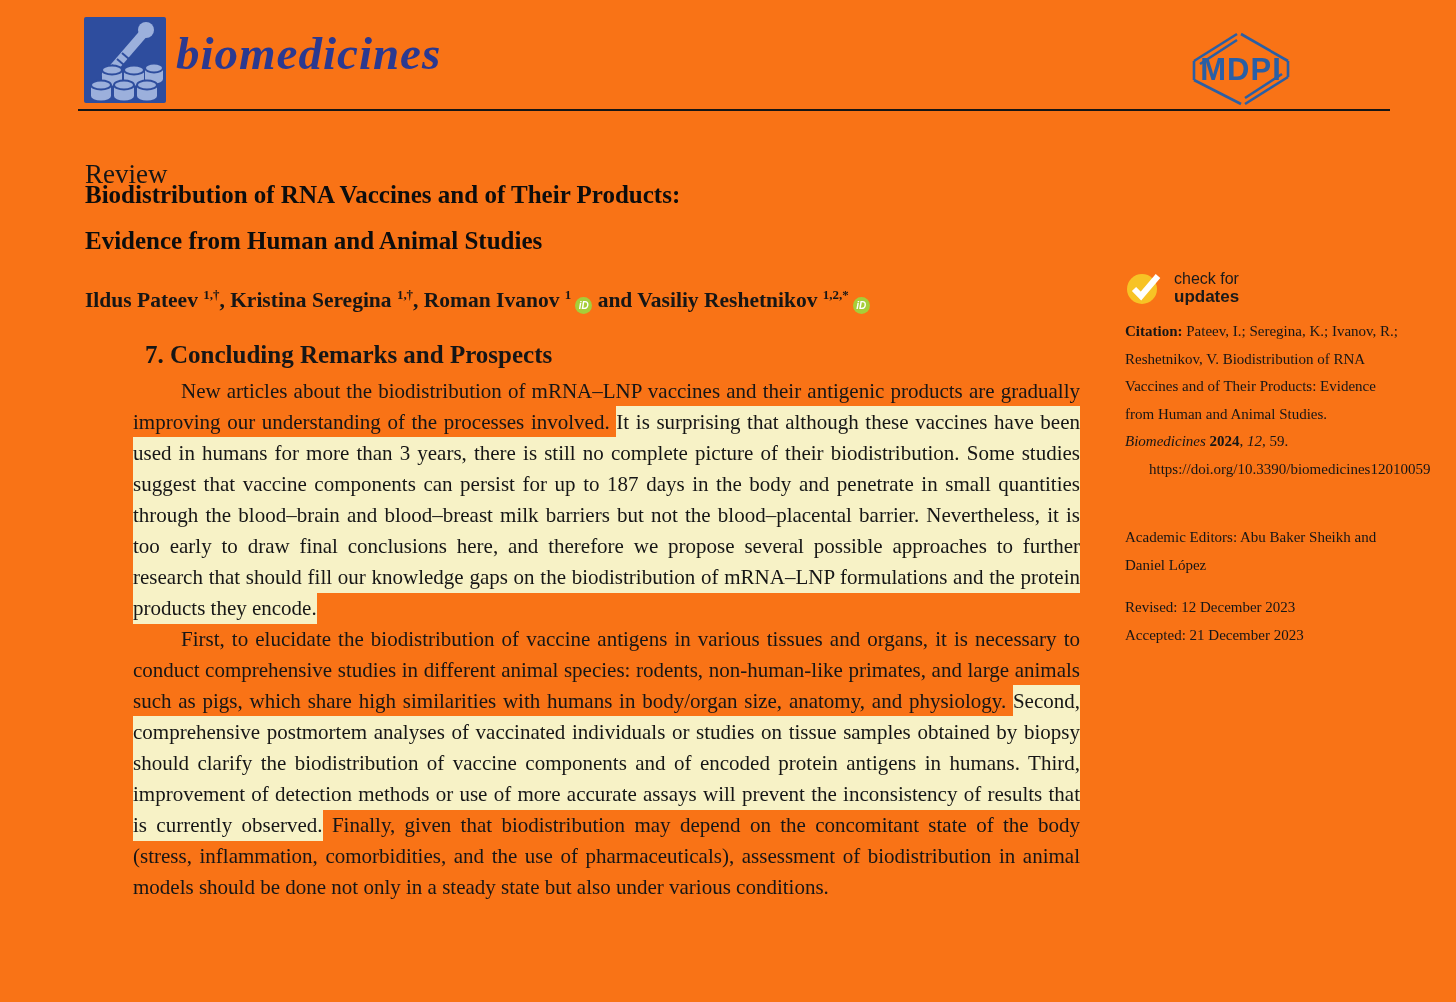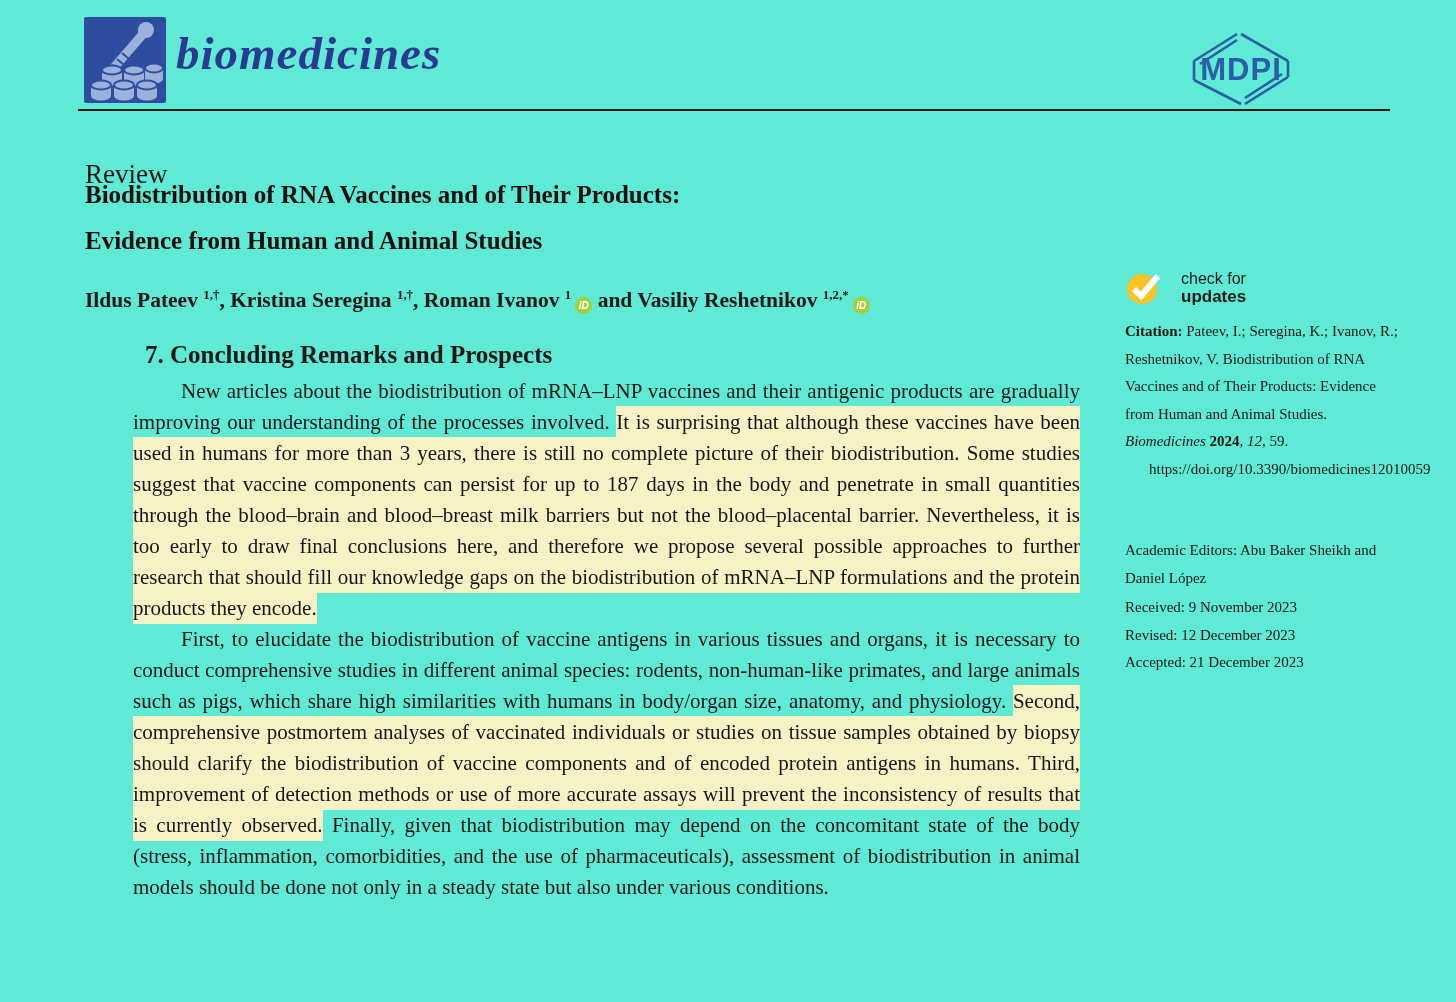--- a/index.html
+++ b/index.html
@@ -1,21 +1,21 @@
 <!DOCTYPE html>
 <html style="--brand-blue: #2b3990; --mdpi-blue: #2a5fa5; --logo-dark: #2e4d9e; --logo-light: #9cb0dc; --highlight-yellow: #f7f2c6; --orcid-green: #a6ce39; --badge-yellow: #f7c325; --ink: #161616;"><head>
 <meta charset="utf-8">
 <style>
   :root{
     --brand-blue:#2b3990; --mdpi-blue:#2a5fa5; --logo-dark:#2e4d9e; --logo-light:#9cb0dc;
     --highlight-yellow:#f7f2c6; --orcid-green:#a6ce39; --badge-yellow:#f7c325; --ink:#161616;
   }
   *{box-sizing:border-box;}
   html,body{margin:0;padding:0;background:#ffffff;}
-  .page{position:relative;width:1456px;height:1002px;background:#5eead4;overflow:hidden;
+  .page{position:relative;width:1456px;height:1002px;background:#f97316;overflow:hidden;
         font-family:"Liberation Serif","DejaVu Serif",serif;color:var(--ink);}
 
   
   .logo-box{position:absolute;left:84px;top:17px;width:82px;height:86px;}
   .wordmark{position:absolute;left:176px;top:26px;font-size:47px;font-style:italic;font-weight:bold;
             color:var(--brand-blue);letter-spacing:1px;}
   .mdpi-logo{position:absolute;left:1186px;top:30px;width:110px;height:78px;}
   .mdpi-line{stroke:var(--mdpi-blue);stroke-width:2.6;fill:none;}
   .mdpi-text{fill:var(--mdpi-blue);font-family:"Liberation Sans","DejaVu Sans",sans-serif;
              font-weight:bold;font-size:31px;letter-spacing:1px;}
@@ -37,28 +37,28 @@
   .section-heading{position:absolute;left:145px;top:341px;font-size:25px;font-weight:bold;}
   .body-text{position:absolute;left:133px;top:376px;width:947px;font-size:21px;line-height:31px;
              text-align:justify;}
   .body-text p{margin:0;text-indent:48px;}
   mark{background:var(--highlight-yellow);color:inherit;padding:4px 0;}
   .b{font-weight:bold;}
   .i{font-style:italic;}
   .link{color:inherit;text-decoration:none;cursor:pointer;margin-left:24px;}
 
   
-  .badge{position:absolute;left:1125px;top:268px;display:flex;align-items:center;gap:16px;cursor:pointer;}
+  .badge{position:absolute;left:1125px;top:268px;display:flex;align-items:center;gap:9px;cursor:pointer;}
   .badge-text{font-family:"Liberation Sans","DejaVu Sans",sans-serif;color:#1a1a1a;line-height:18px;}
   .badge-line1{font-size:16px;}
   .badge-line2{font-size:17px;font-weight:bold;}
   .badge-circle{fill:var(--badge-yellow);}
   .badge-check{stroke:#fff;stroke-width:6;fill:none;}
   .citation{position:absolute;left:1125px;top:318px;width:280px;font-size:15px;line-height:27.5px;}
-  .editors{position:absolute;left:1125px;top:524px;width:280px;font-size:15px;line-height:27.5px;margin-top:13px;}
+  .editors{position:absolute;left:1125px;top:524px;width:280px;font-size:15px;line-height:27.5px;}
   .dates{position:absolute;left:1125px;top:594px;width:280px;font-size:15px;line-height:27.5px;}
 </style>
 </head>
 <body>
 
 <div class="page">
 
   <div class="logo-box">
     <svg width="82" height="86" viewBox="0 0 82 86">
       <rect x="0" y="0" width="82" height="86" rx="2" style="fill:var(--logo-dark)"></rect>
@@ -132,18 +132,17 @@
       <div class="badge-line1">check for</div>
       <div class="badge-line2">updates</div>
     </div>
   </div>
 
   <div class="citation"><span class="b">Citation: </span><span>Pateev, I.; Seregina, K.; Ivanov, R.; Reshetnikov, V. Biodistribution of RNA Vaccines and of Their Products: Evidence from Human and Animal Studies. </span><span class="i">Biomedicines </span><span class="b">2024</span><span>, </span><span class="i">12</span><span>, 59. </span><span class="link">https://doi.org/10.3390/biomedicines12010059</span></div>
 
   <div class="editors">Academic Editors: Abu Baker Sheikh and Daniel López</div>
 
   <div class="dates">
-    <div>Received: 9 November 2023</div>
     <div>Revised: 12 December 2023</div>
     <div>Accepted: 21 December 2023</div>
   </div>
 
 </div>
 
 </body></html>

